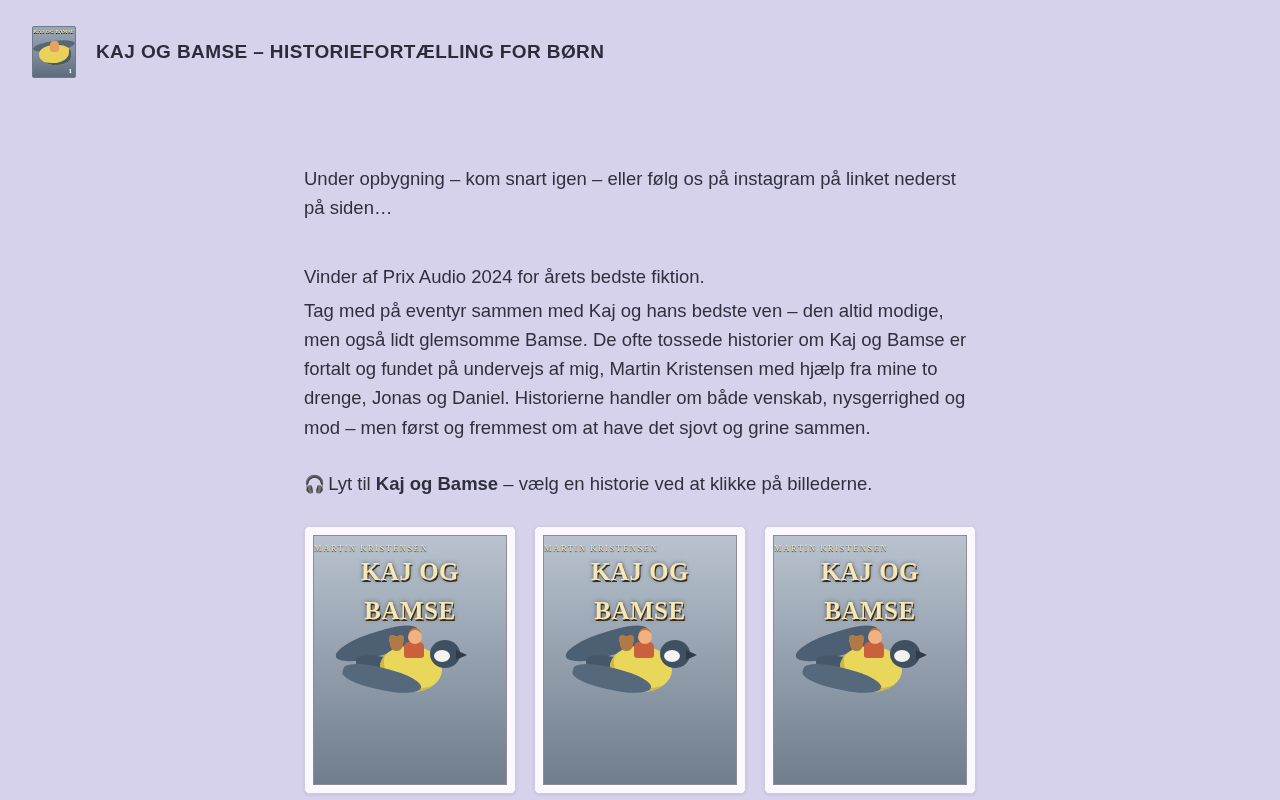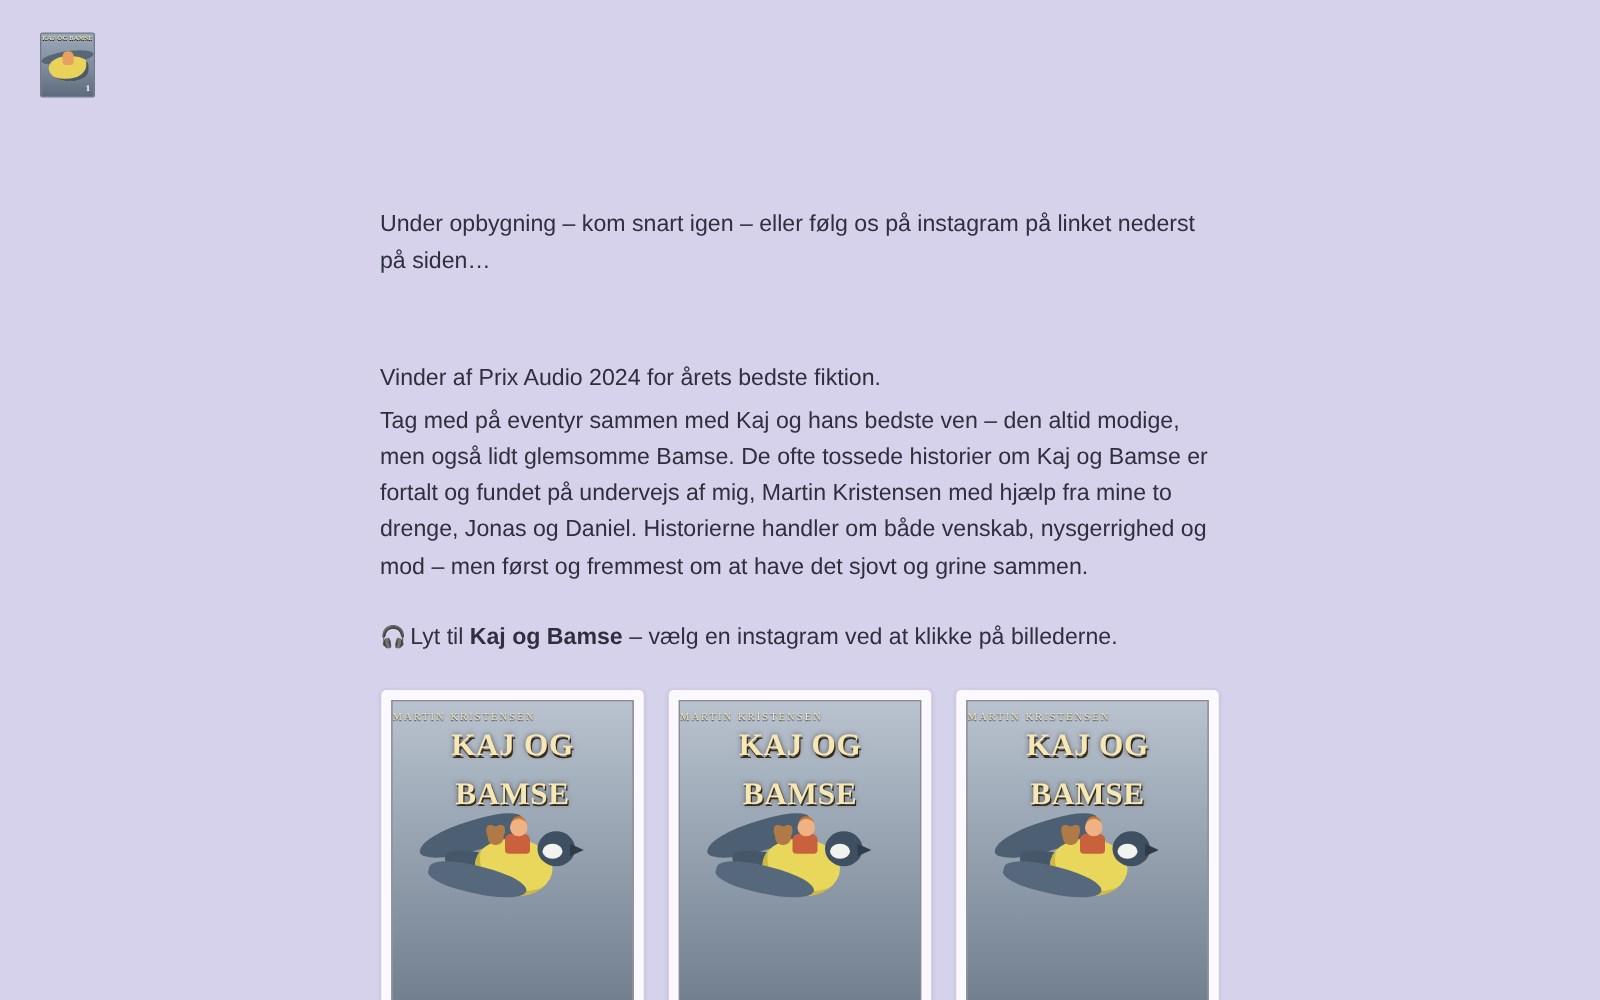--- a/index.html
+++ b/index.html
@@ -102,21 +102,21 @@
     font-size: 18.5px;
     line-height: 1.58;
   }
   .content p {
     margin: 0 0 27px 0;
   }
   .content p.tight {
     margin-bottom: 4px;
   }
   .content p.lead {
-    margin-bottom: 65px;
+    margin-bottom: 40px;
   }
   .content strong { font-weight: bold; }
   .headphone {
     font-size: 17px;
     margin-right: 3px;
   }
   
   .cards {
     display: flex;
     gap: 18px;
@@ -256,28 +256,29 @@
 
   <div class="site-header">
     <div class="site-logo">
       <div class="logo-sky"></div>
       <div class="logo-wing"></div>
       <div class="logo-bird"></div>
       <div class="logo-kid"></div>
       <div class="logo-title">KAJ OG BAMSE</div>
       <div class="logo-num">1</div>
     </div>
+    <div class="site-title">KAJ OG BAMSE – HISTORIEFORTÆLLING FOR BØRN</div>
   </div>
 
   <div class="content">
     <p class="lead">Under opbygning – kom snart igen – eller følg os på instagram på linket nederst på siden…</p>
     <p class="tight">Vinder af Prix Audio 2024 for årets bedste fiktion.</p>
     <p>Tag med på eventyr sammen med Kaj og hans bedste ven – den altid modige, men også lidt glemsomme Bamse. De ofte tossede historier om Kaj og Bamse er fortalt og fundet på undervejs af mig, Martin Kristensen med hjælp fra mine to drenge, Jonas og Daniel. Historierne handler om både venskab, nysgerrighed og mod – men først og fremmest om at have det sjovt og grine sammen.</p>
     <p>
-      <span class="headphone">🎧</span><span>Lyt til </span><strong>Kaj og Bamse</strong><span> – vælg en instagram ved at klikke på billederne.</span>
+      <span class="headphone">🎧</span><span>Lyt til </span><strong>Kaj og Bamse</strong><span> – vælg en historie ved at klikke på billederne.</span>
     </p>
 
     <div class="cards">
 
       <div class="card">
         <div class="cover">
           <div class="cover-sky"></div>
 
           <div class="cover-author">MARTIN KRISTENSEN</div>
           <div class="cover-title">KAJ OG BAMSE</div>

